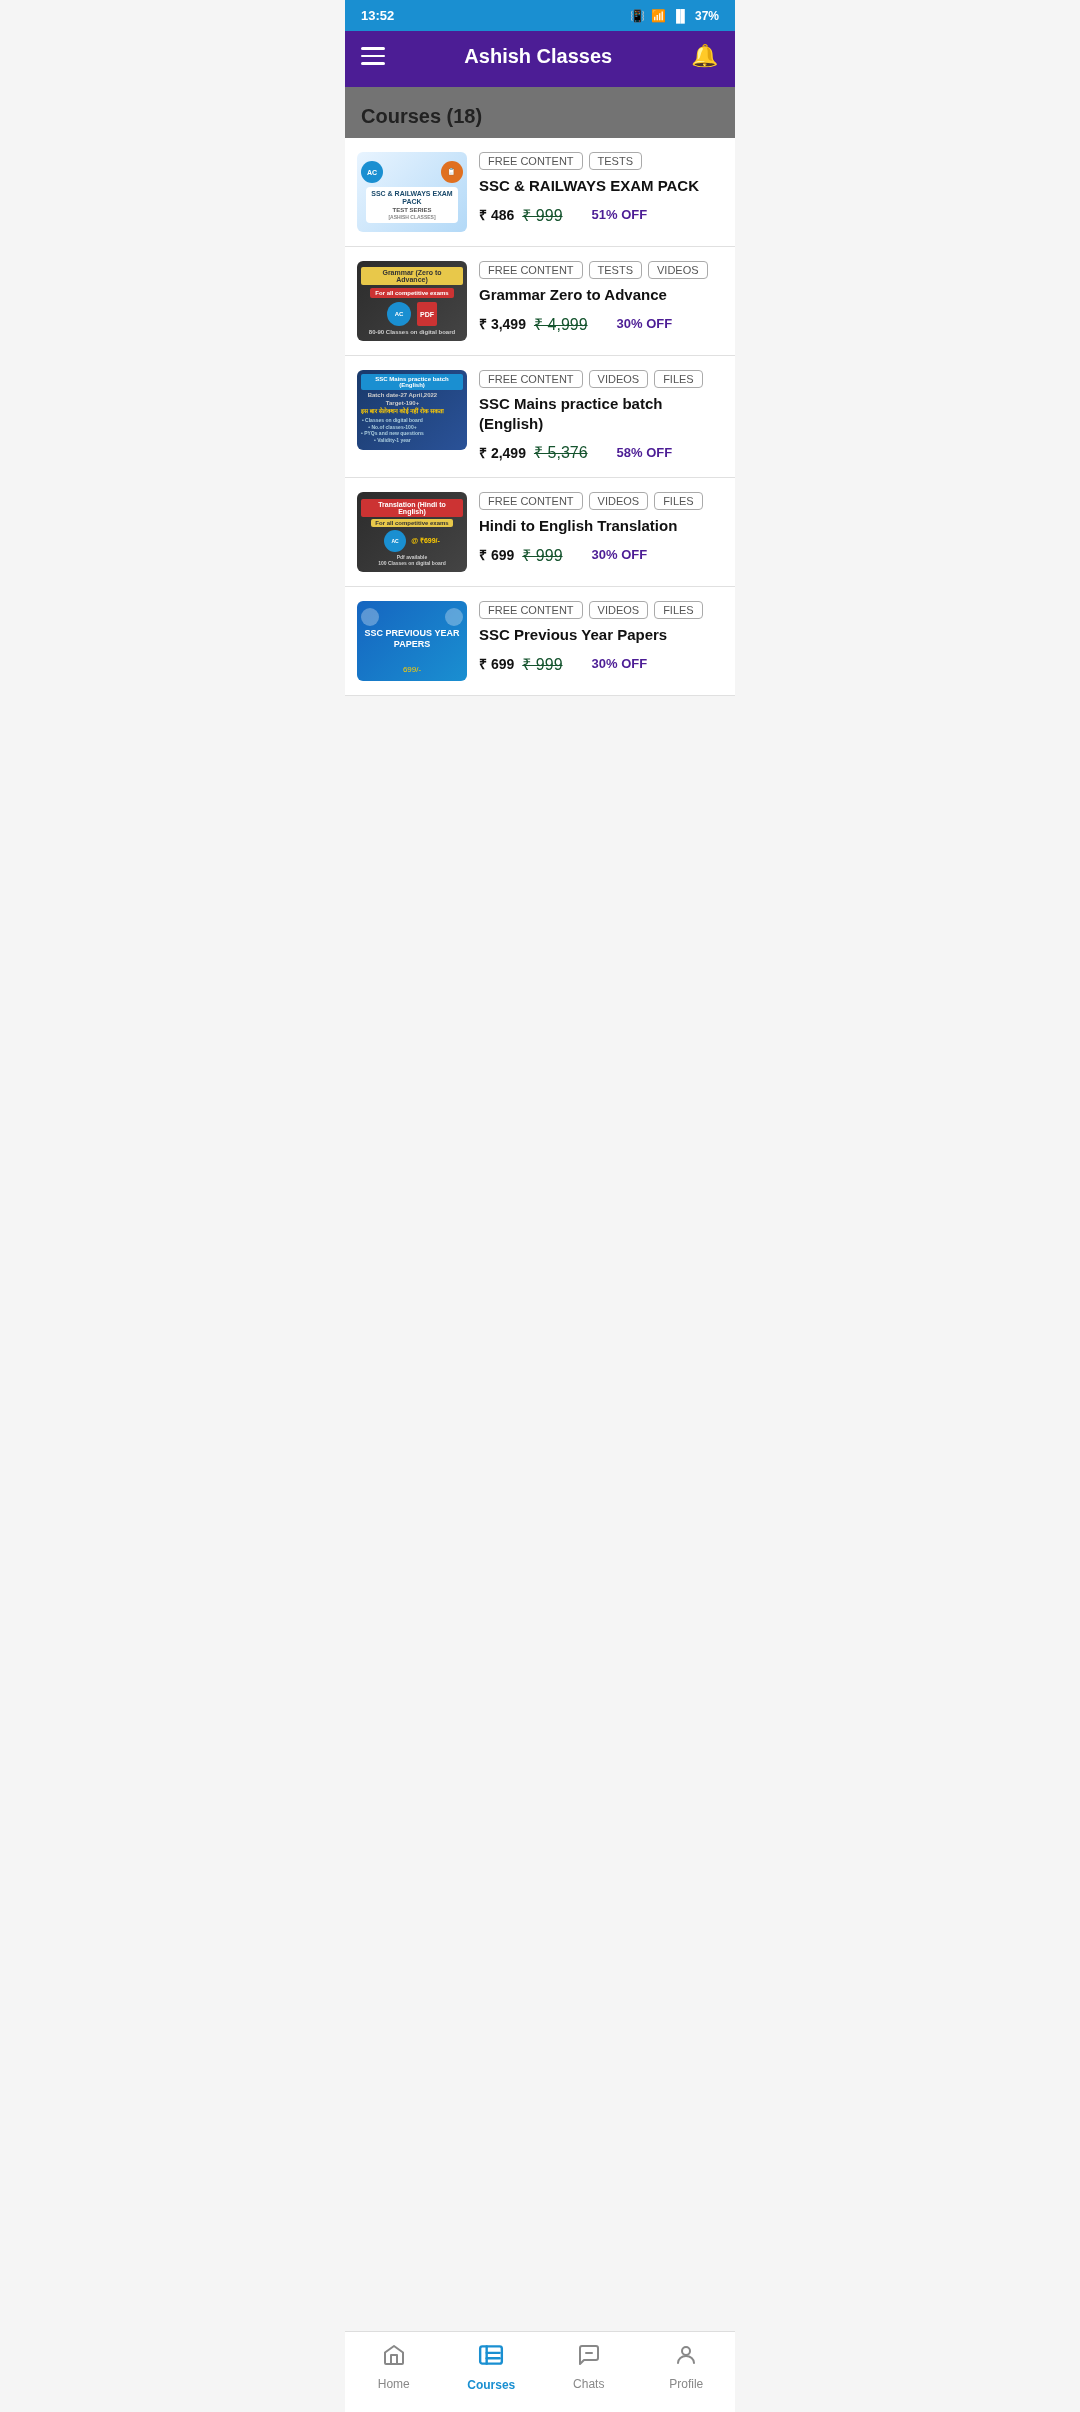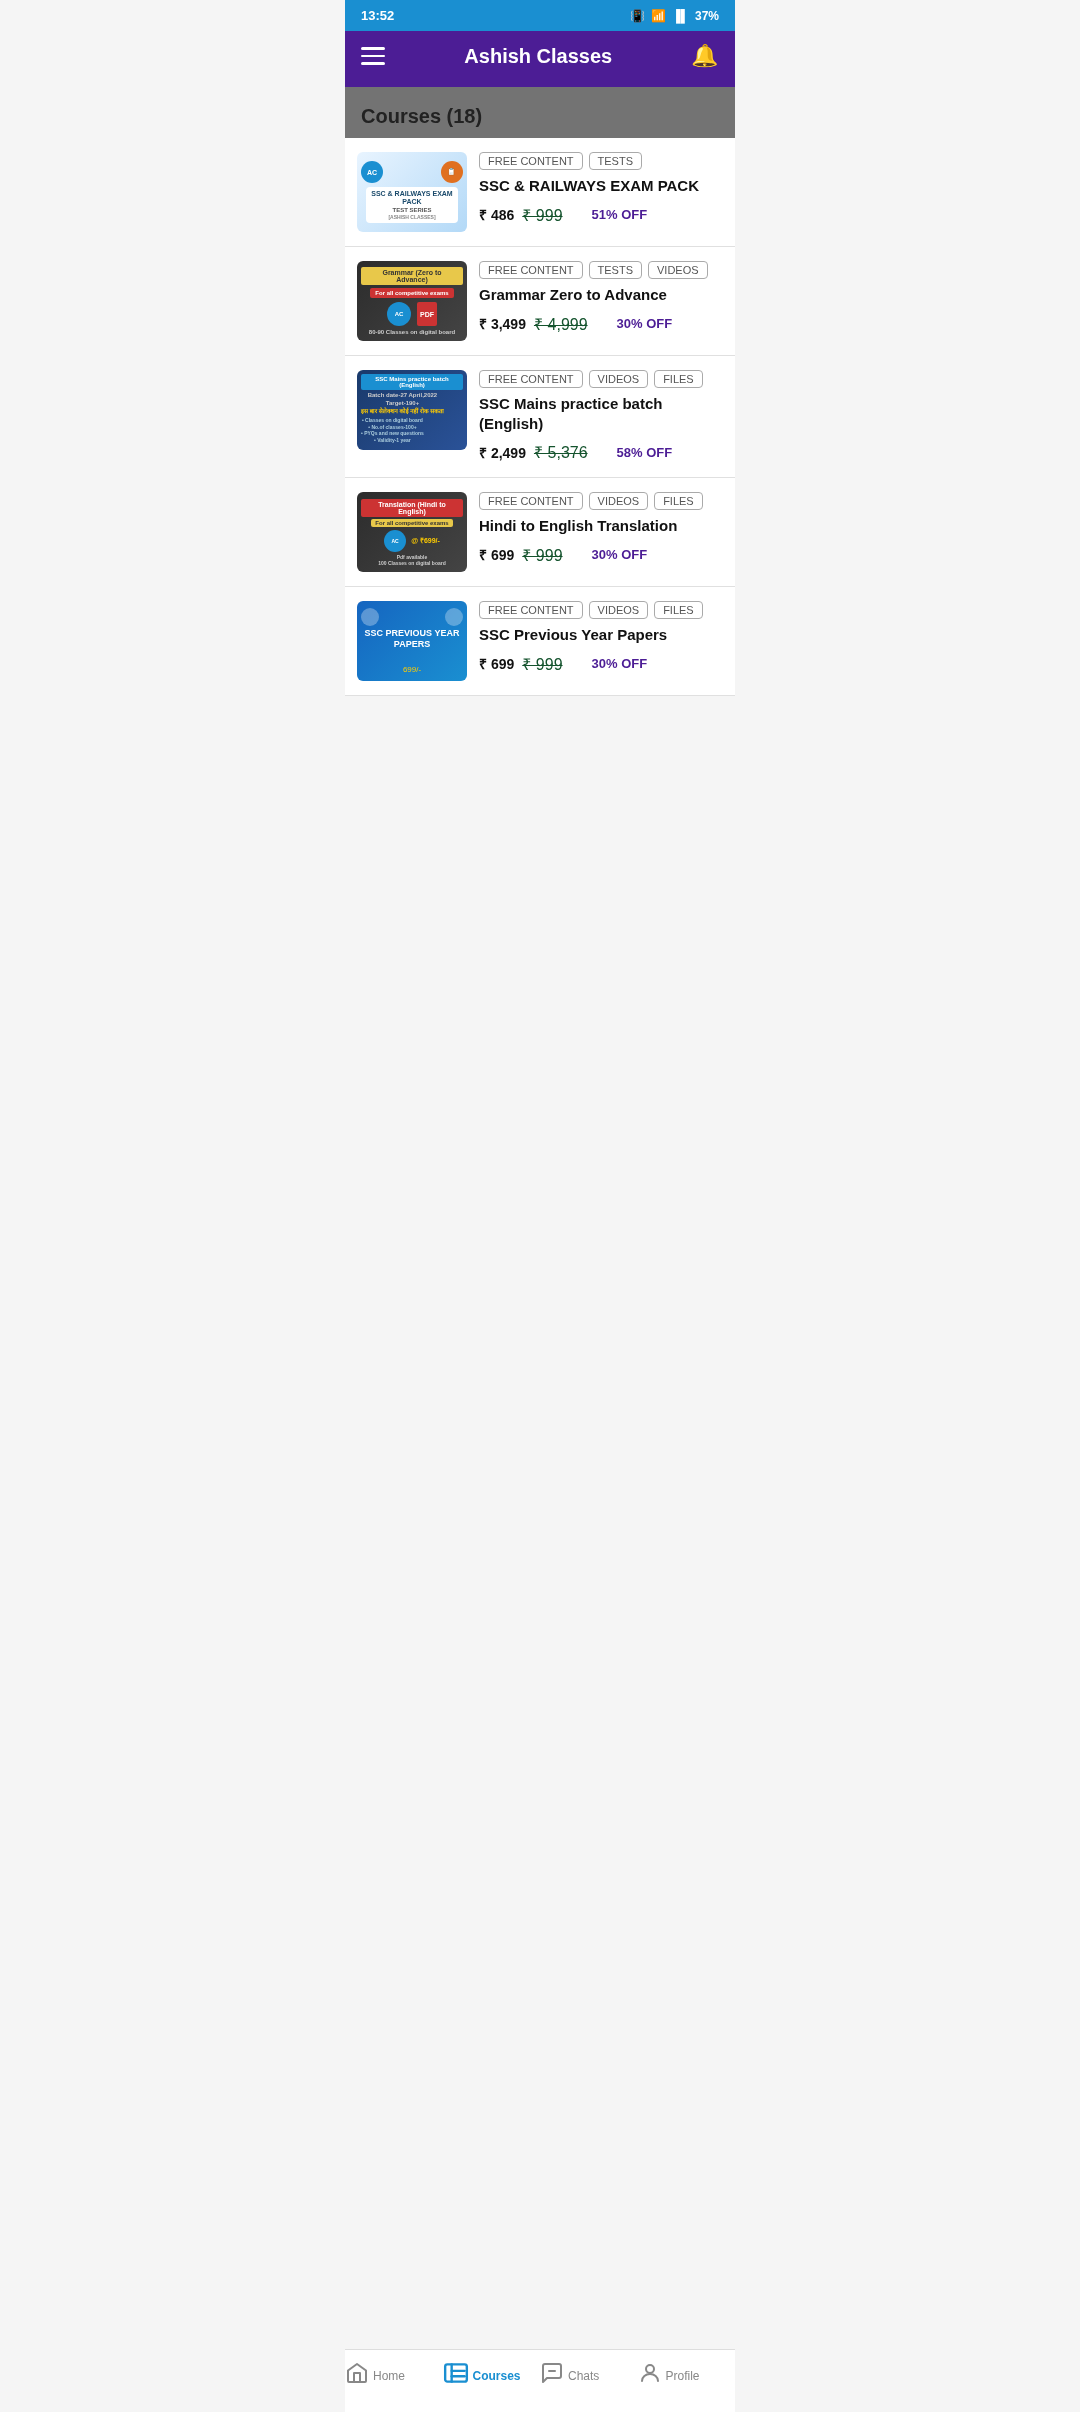--- a/index.html
+++ b/index.html
@@ -154,21 +154,21 @@
       background: white;
       border-top: 1px solid #ddd;
       display: flex;
       justify-content: space-around;
       align-items: center;
       padding: 10px 0 20px;
       z-index: 100;
     }
     .nav-item {
       display: flex;
-      flex-direction: row;
+      flex-direction: column;
       align-items: center;
       gap: 4px;
       cursor: pointer;
       flex: 1;
     }
     .nav-icon {
       font-size: 22px;
       color: #888;
     }
     .nav-icon.active {

